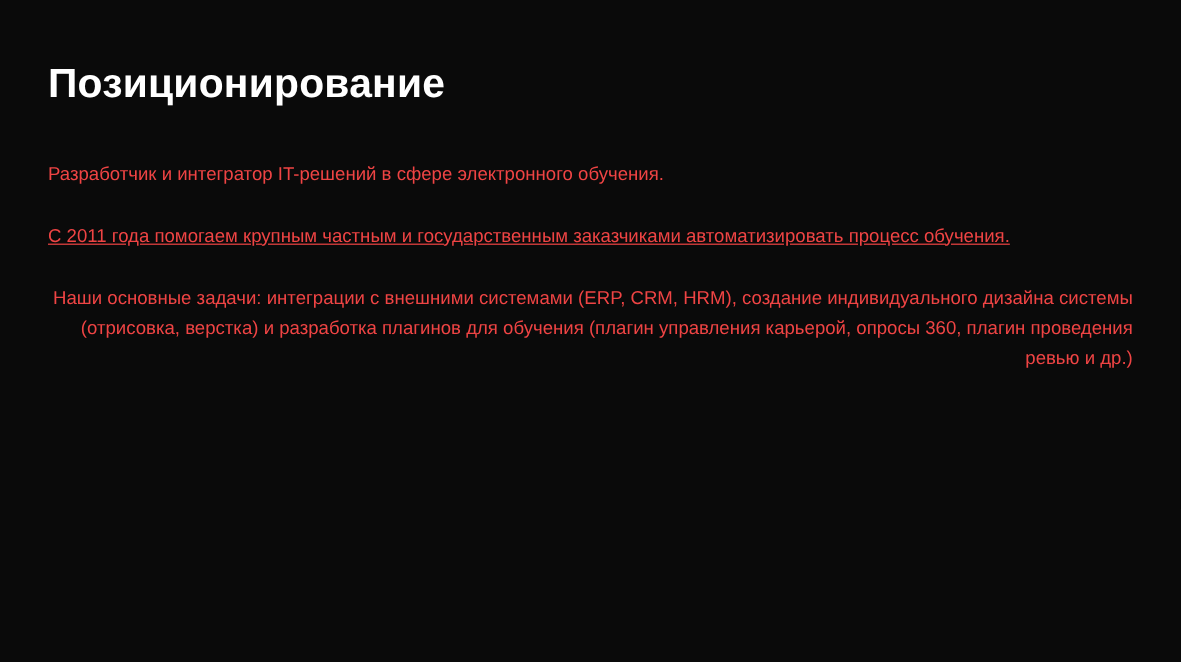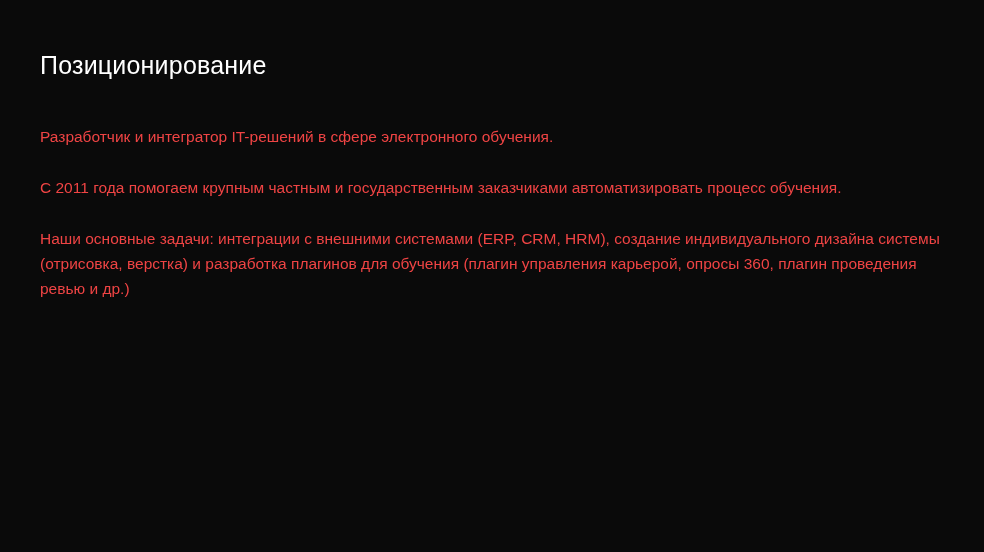--- a/index.html
+++ b/index.html
@@ -16,42 +16,42 @@
   }
   .slide {
     position: relative;
     width: 984px;
     height: 552px;
     background: #0a0a0a;
     box-sizing: border-box;
     padding: 52px 40px 40px 40px;
   }
   .slide-title {
-    font-size: 25px;
-    font-weight: normal;
+    font-size: 34px;
+    font-weight: bold;
     letter-spacing: 0.2px;
     color: #ffffff;
     margin: 0 0 44px 0;
     line-height: 1.1;
   }
   .body-block {
     margin: 0 0 26px 0;
     font-size: 15.5px;
     line-height: 1.62;
     color: #ef4444;
     max-width: 905px;
     font-weight: 400;
   }
   .body-block:last-child {
     margin-bottom: 0;
   }
   .p-1 { margin-bottom: 26px; }
-  .p-2 { margin-bottom: 26px; }
+  .p-2 { margin-bottom: 26px; text-decoration: underline; }
   .p-3 { margin-bottom: 26px; }
-  .p-4 { margin-bottom: 0; }
+  .p-4 { margin-bottom: 0; text-align: right; }
 </style>
 </head>
 <body>
 
 <div class="slide">
 
   <h1 class="slide-title">Позиционирование</h1>
 
   <p class="body-block p-1">Разработчик и интегратор IT-решений в сфере электронного обучения.</p>
 

